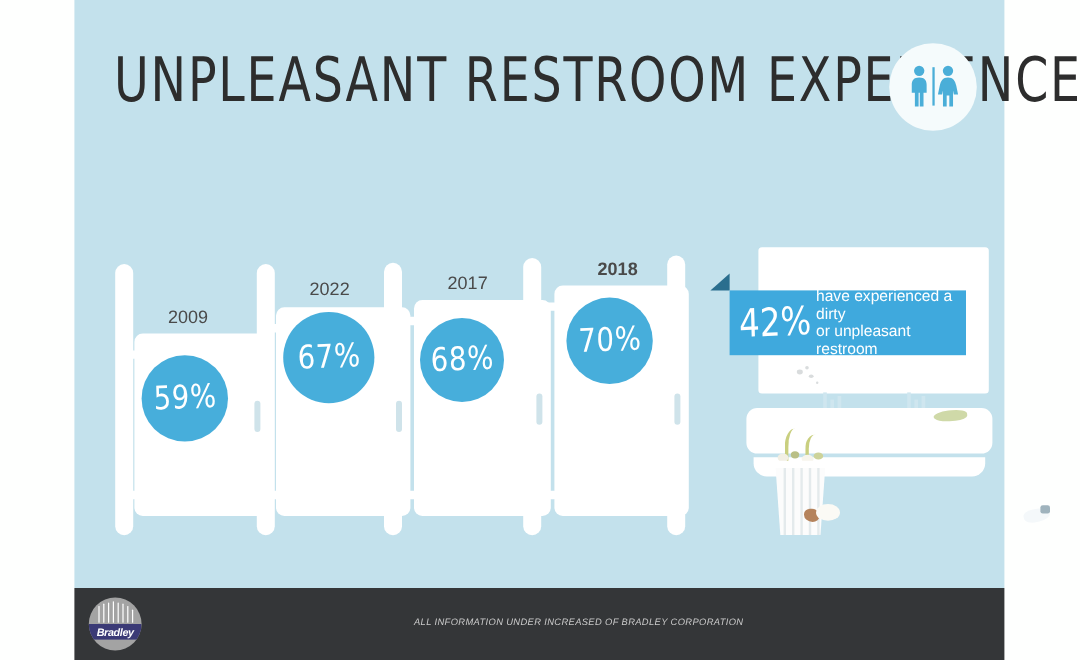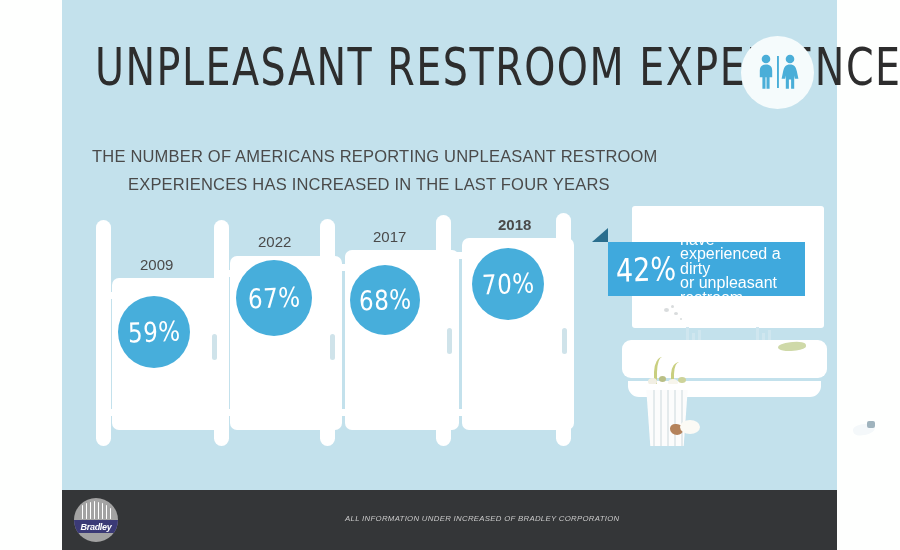--- a/index.html
+++ b/index.html
@@ -142,21 +142,21 @@
     border-bottom: 14px solid #2a6e8e;
   }
   .banner-pct {
     font-family: "DejaVu Sans", sans-serif;
     color: #ffffff; font-size: 27px;
     padding-left: 8px; padding-right: 4px;
     transform: scaleY(1.2) rotate(-2deg);
   }
   .banner-text {
     font-family: "Liberation Sans", sans-serif;
-    color: #ffffff; font-size: 16px; line-height: 14.5px;
+    color: #ffffff; font-size: 13px; line-height: 14.5px;
   }
 
   
   .footer {
     position: absolute; left: 62px; top: 490px;
     width: 775px; height: 60px;
     background: #343638;
     display: flex; align-items: center;
   }
   .logo {
@@ -205,24 +205,20 @@
         <circle cx="11" cy="6" r="4.3" fill="#4aaed8"></circle>
         <path d="M11 11.5 c-4.4 0-6.2 2.3-6.2 6.2 v6.5 h2.6 v11.5 h3.1 v-11.5 h1 v11.5 h3.1 v-11.5 h2.6 v-6.5 c0-3.9-1.8-6.2-6.2-6.2z" fill="#4aaed8"></path>
 
         <rect x="22" y="3" width="1.9" height="32" fill="#4aaed8"></rect>
 
         <circle cx="35" cy="6" r="4.3" fill="#4aaed8"></circle>
         <path d="M35 11.5 c-4.4 0-5.9 2.6-6.9 7 l-1.5 7.2 h3.5 l0.7 -3.3 v13.3 h3.1 v-9.2 h2.2 v9.2 h3.1 v-13.3 l0.7 3.3 h3.5 l-1.5 -7.2 c-1-4.4-2.5-7-6.9-7z" fill="#4aaed8"></path>
       </svg>
     </div>
 
-    <div class="subtitle">
-      <span class="l1">THE NUMBER OF AMERICANS REPORTING UNPLEASANT RESTROOM</span>
-      <span class="l2">EXPERIENCES HAS INCREASED IN THE LAST FOUR YEARS</span>
-    </div>
 
     <div class="stalls">
 
       <div class="post" style="left:34px;  top:220px; height:226px;"></div>
       <div class="post" style="left:152px; top:220px; height:226px;"></div>
       <div class="post" style="left:258px; top:219px; height:227px;"></div>
       <div class="post" style="left:374px; top:215px; height:231px;"></div>
       <div class="post" style="left:494px; top:213px; height:233px;"></div>
 
       <div class="yr" style="left:78px; top:256px;">2009</div>

